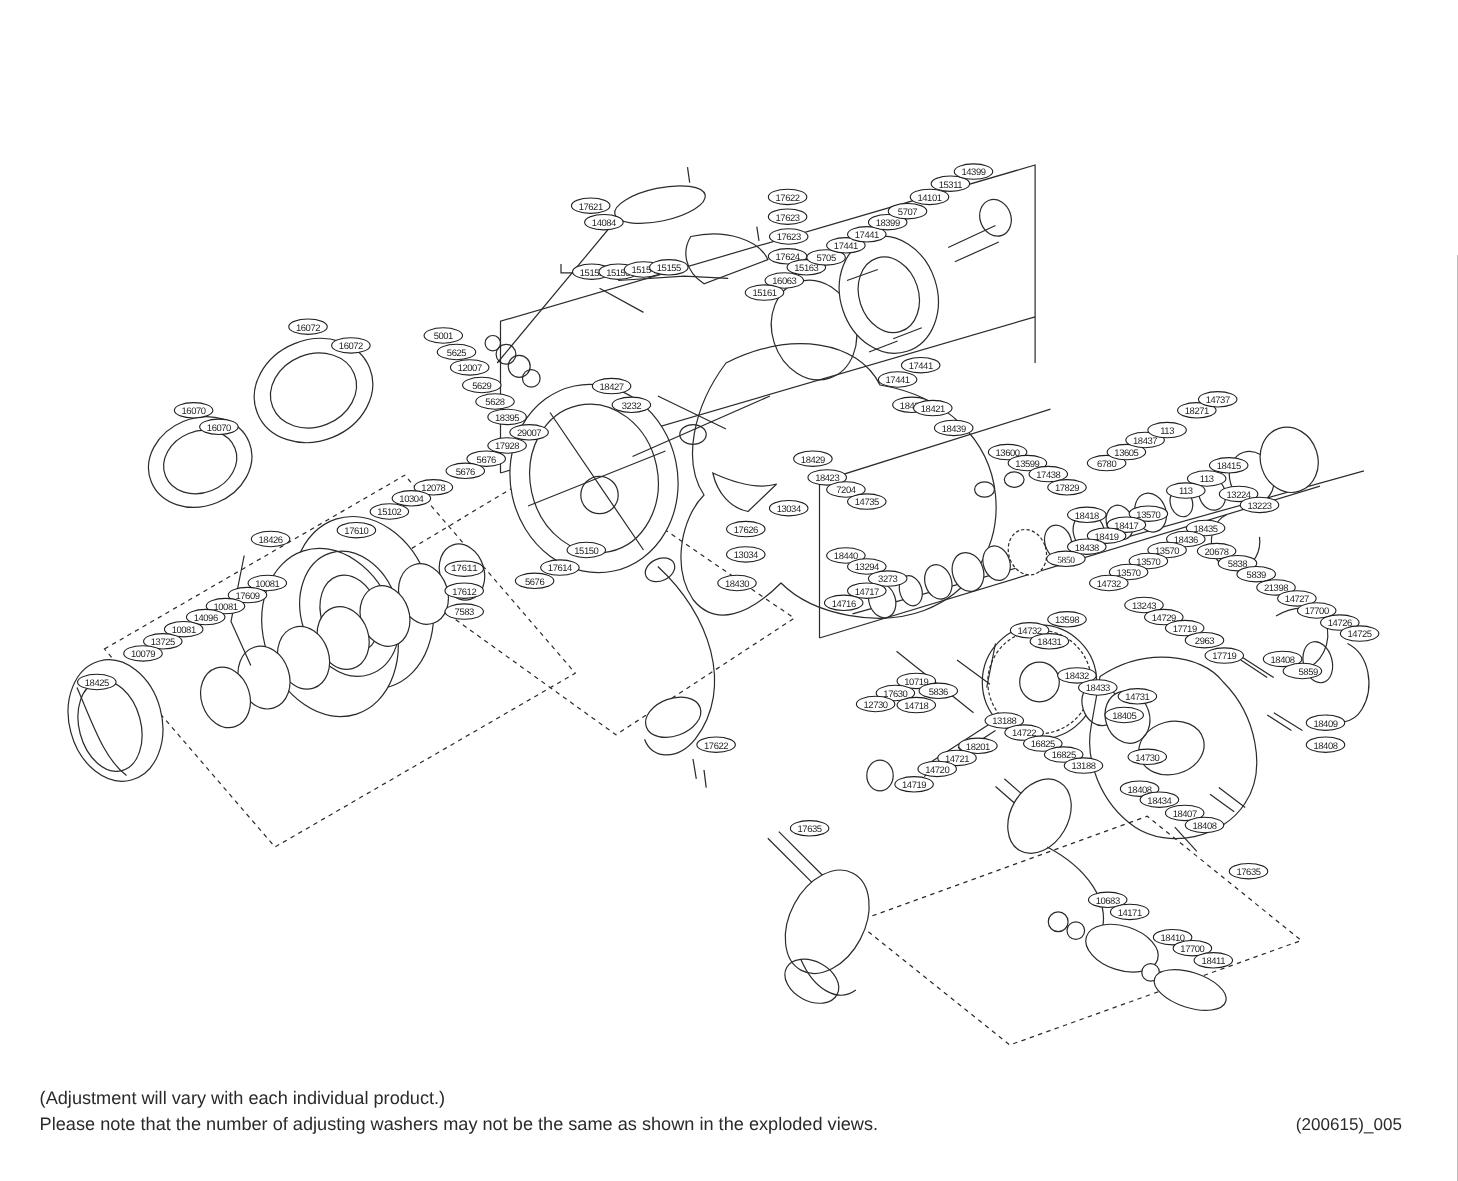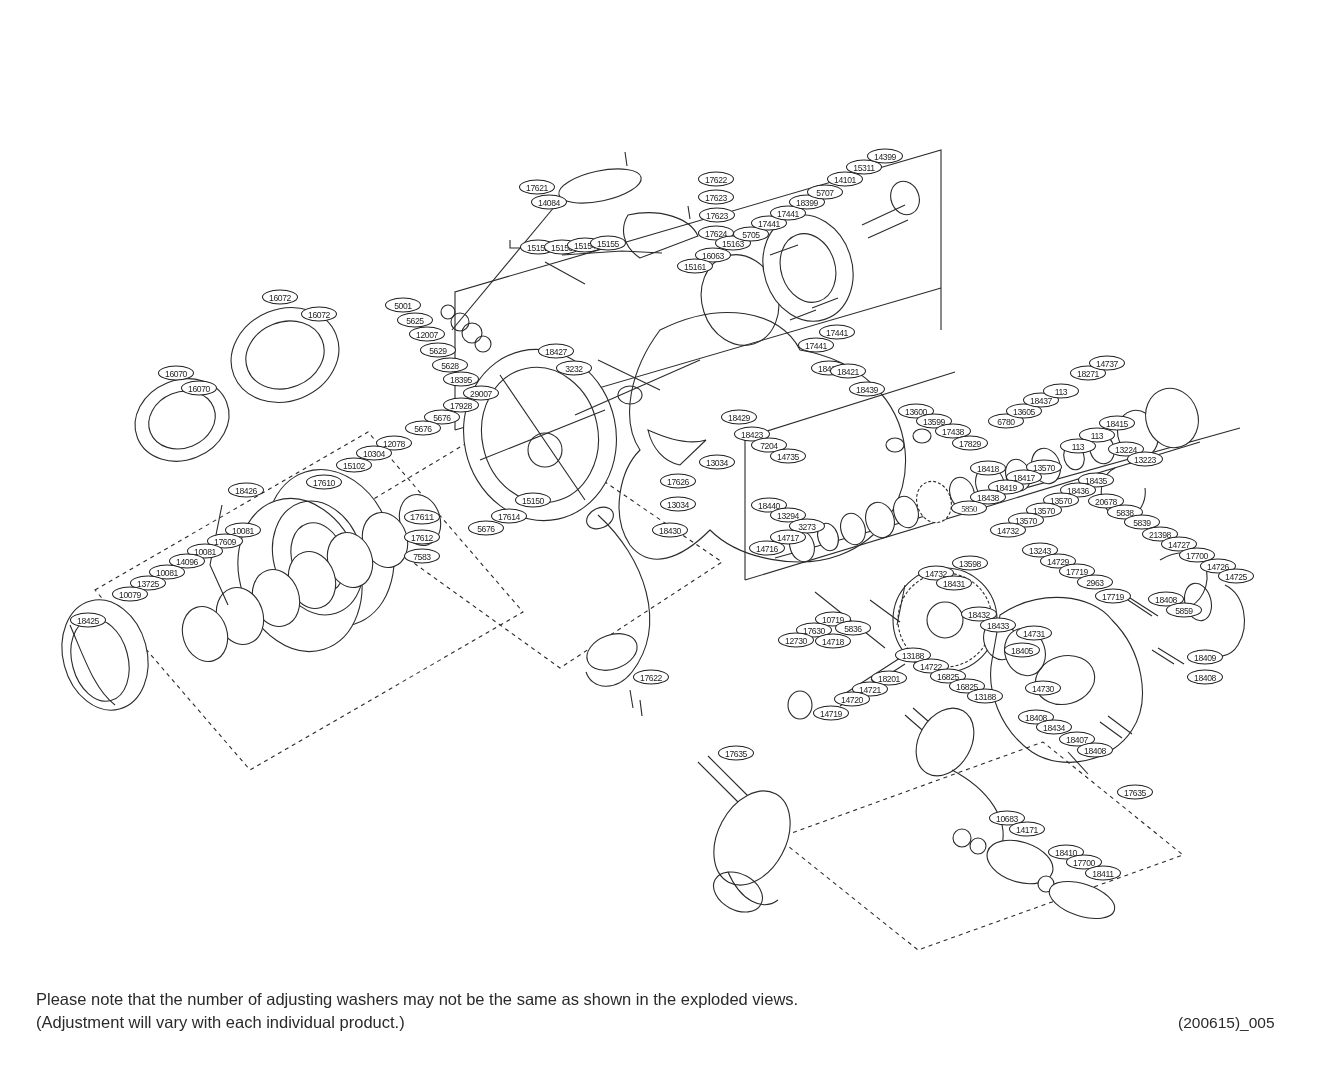--- a/index.html
+++ b/index.html
@@ -281,21 +281,21 @@
       <div class="callout" style="left: 767px; top: 548px;">14716</div>
       <div class="callout" style="left: 970px; top: 563px;">13598</div>
       <div class="callout" style="left: 936px; top: 573px;">14732</div>
       <div class="callout" style="left: 954px; top: 583px;">18431</div>
       <div class="callout" style="left: 1040px; top: 550px;">13243</div>
       <div class="callout" style="left: 1058px; top: 561px;">14729</div>
       <div class="callout" style="left: 1077px; top: 571px;">17719</div>
       <div class="callout" style="left: 1095px; top: 582px;">2963</div>
       <div class="callout" style="left: 1113px; top: 596px;">17719</div>
       <div class="callout" style="left: 1166px; top: 599px;">18408</div>
-      <div class="callout" style="left: 1184px; top: 610px;">5859</div>
+      <div class="callout" style="left: 1184px; top: 610px; text-align: right;">5859</div>
       <div class="callout" style="left: 1205px; top: 657px;">18409</div>
       <div class="callout" style="left: 1205px; top: 677px;">18408</div>
       <div class="callout" style="left: 833px; top: 619px;">10719</div>
       <div class="callout" style="left: 853px; top: 628px;">5836</div>
       <div class="callout" style="left: 814px; top: 630px;">17630</div>
       <div class="callout" style="left: 796px; top: 640px;">12730</div>
       <div class="callout" style="left: 833px; top: 641px;">14718</div>
       <div class="callout" style="left: 979px; top: 614px;">18432</div>
       <div class="callout" style="left: 998px; top: 625px;">18433</div>
       <div class="callout" style="left: 1034px; top: 633px;">14731</div>
@@ -318,19 +318,19 @@
       <div class="callout" style="left: 1135px; top: 792px;">17635</div>
       <div class="callout" style="left: 1007px; top: 818px;">10683</div>
       <div class="callout" style="left: 1027px; top: 829px;">14171</div>
       <div class="callout" style="left: 1066px; top: 852px;">18410</div>
       <div class="callout" style="left: 1084px; top: 862px;">17700</div>
       <div class="callout" style="left: 1103px; top: 873px;">18411</div>
     </div>
 
 
   <div id="footer">
+    <div>(Adjustment will vary with each individual product.)</div>
     <div>Please note that the number of adjusting washers may not be the same as shown in the exploded views.</div>
-    <div>(Adjustment will vary with each individual product.)</div>
   </div>
 
   <div id="doccode">(200615)_005</div>
 
 </div>
 
 </body></html>

